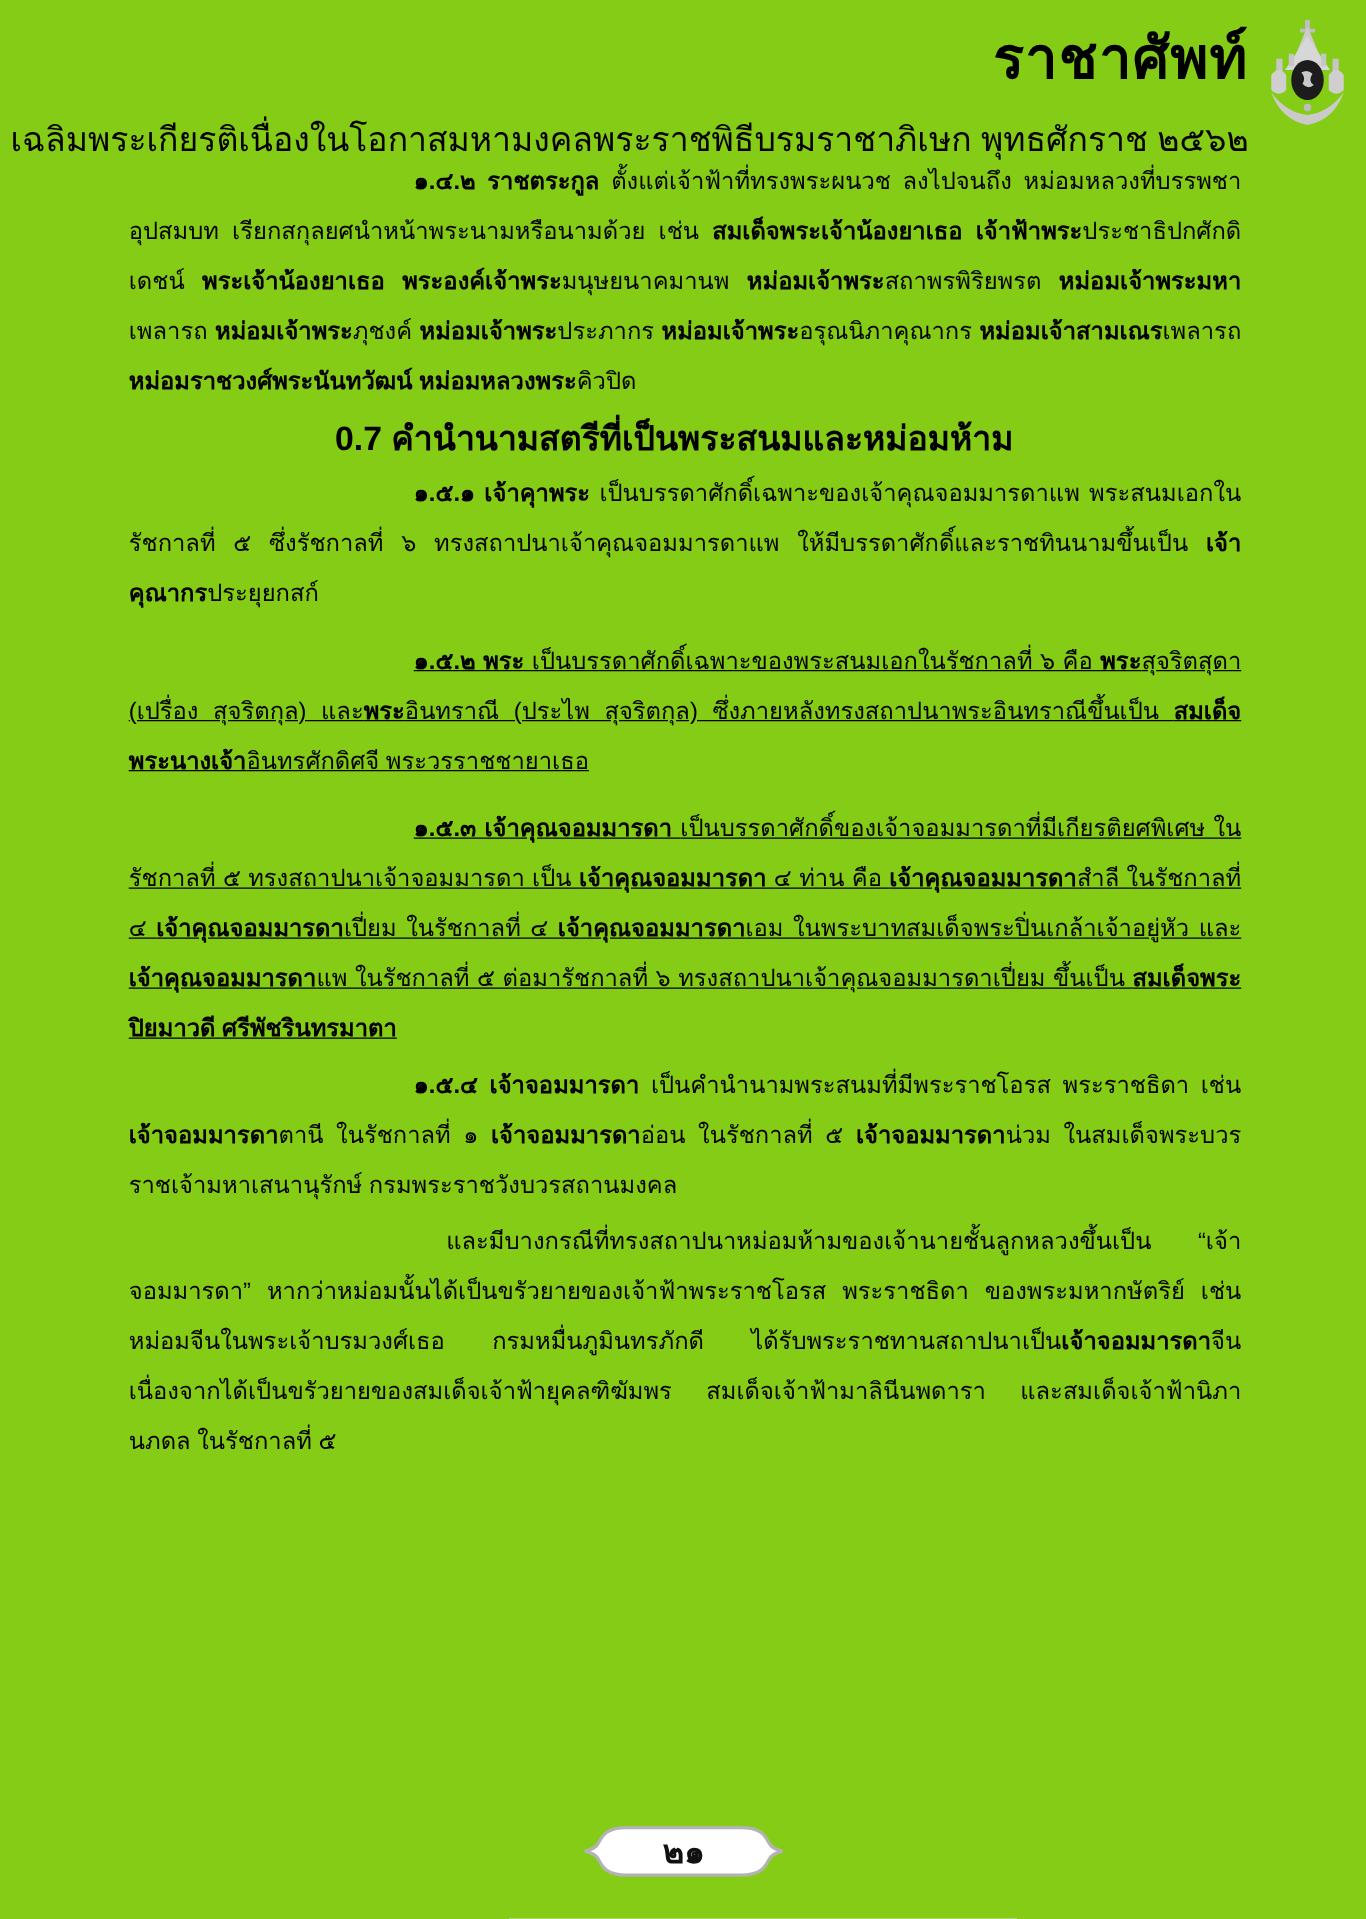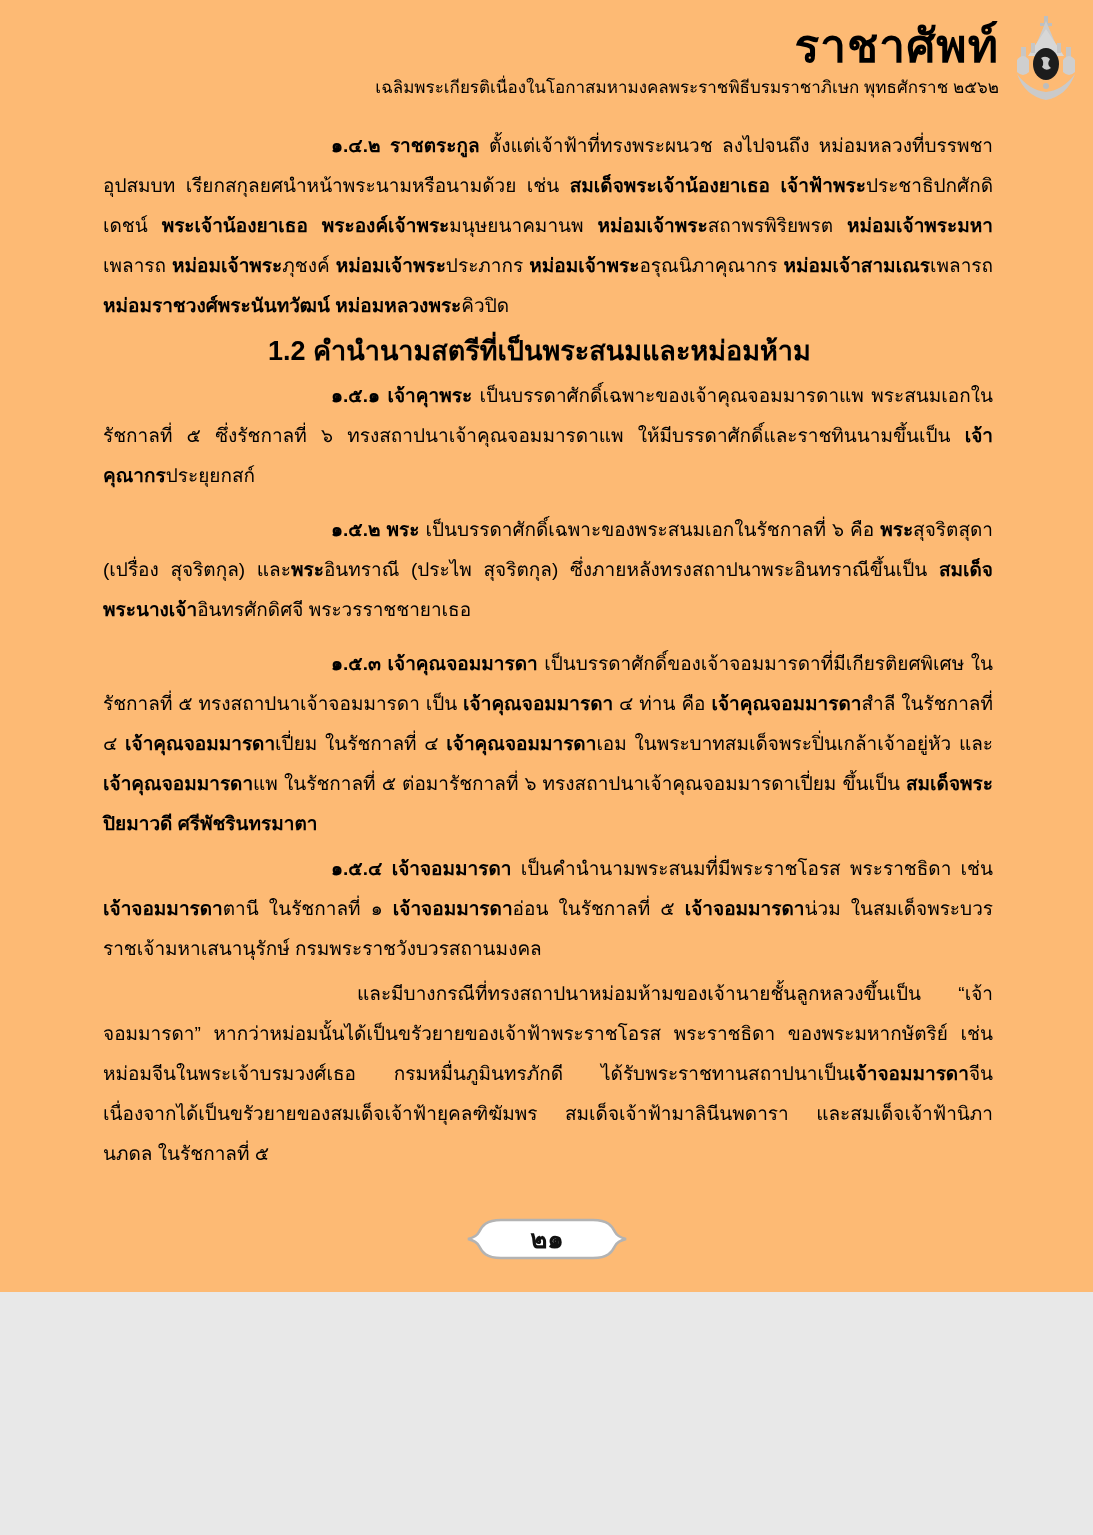--- a/index.html
+++ b/index.html
@@ -1,49 +1,49 @@
 <!DOCTYPE html>
 <html lang="th"><head>
 <meta charset="utf-8">
 <style>
   html,body{margin:0;padding:0;background:#e8e8e8;}
   .page{
     position:relative;
-    width:1093px;height:1292px;
+    width:1093px;height:1535px;
     margin:0 auto;
-    background:#fdba74;
+    background:#84cc16;
     font-family:"Liberation Sans","DejaVu Sans",sans-serif;
     color:#000;
     overflow:hidden;
   }
   .header{
     position:absolute;top:14px;right:10px;
     display:flex;align-items:flex-start;gap:10px;
   }
   .header-text{text-align:right;padding-top:8px;}
   .doc-title{font-size:46px;font-weight:700;line-height:1.05;letter-spacing:1px;}
-  .doc-subtitle{font-size:17px;margin-top:3px;}
+  .doc-subtitle{font-size:27px;margin-top:20px;}
   .emblem{width:74px;height:92px;flex:0 0 auto;}
   .content{
     position:absolute;top:126px;left:103px;width:890px;
   }
   .para{
     font-size:19px;line-height:40px;
     text-align:justify;
     margin:0 0 5px 0;
   }
   .para:last-child{margin-bottom:0;}
   .indent-deep{text-indent:228px;}
   .indent-extra{text-indent:254px;}
   .heading{
     font-size:27px;line-height:40px;font-weight:700;
     text-align:left;text-indent:165px;
     margin:4px 0 5px 0;
   }
-  .gap-lg{margin-top:14px;}
+  .gap-lg{margin-top:14px;text-decoration:underline;}
   .bold{font-weight:700;}
   .footer-badge{
     position:absolute;bottom:22px;left:50%;
     transform:translateX(-50%);
   }
   .footer-badge text{
     font-family:"Liberation Sans","DejaVu Sans",sans-serif;
     font-size:26px;font-weight:700;fill:#111;
   }
 </style>
@@ -70,21 +70,21 @@
       <path d="M66,46 Q60,38 54,46 L54,58 Q60,64 66,58 Z" fill="#cfcfcf"></path>
       <ellipse cx="37" cy="50" rx="13" ry="16" fill="#1c1c1c"></ellipse>
       <path d="M32,44 q5,-3 9,1 q-4,6 1,9 q-5,4 -9,-1 q3,-5 -1,-9 Z" fill="#e8e8e8" opacity="0.85"></path>
       <path d="M8,60 Q20,76 37,78 Q54,76 66,60 Q58,82 37,86 Q16,82 8,60 Z" fill="#cacaca"></path>
       <circle cx="37" cy="72" r="3" fill="#bdbdbd"></circle>
     </svg>
   </div>
 
   <div class="content">
     <p class="para indent-deep"><span class="run bold">๑.๔.๒  ราชตระกูล </span><span class="run">ตั้งแต่เจ้าฟ้าที่ทรงพระผนวช ลงไปจนถึง หม่อมหลวงที่บรรพชา อุปสมบท เรียกสกุลยศนำหน้าพระนามหรือนามด้วย เช่น </span><span class="run bold">สมเด็จพระเจ้าน้องยาเธอ เจ้าฟ้าพระ</span><span class="run">ประชาธิปกศักดิเดชน์ </span><span class="run bold">พระเจ้าน้องยาเธอ พระองค์เจ้าพระ</span><span class="run">มนุษยนาคมานพ </span><span class="run bold">หม่อมเจ้าพระ</span><span class="run">สถาพรพิริยพรต </span><span class="run bold">หม่อมเจ้าพระมหา</span><span class="run">เพลารถ </span><span class="run bold">หม่อมเจ้าพระ</span><span class="run">ภุชงค์ </span><span class="run bold">หม่อมเจ้าพระ</span><span class="run">ประภากร </span><span class="run bold">หม่อมเจ้าพระ</span><span class="run">อรุณนิภาคุณากร </span><span class="run bold">หม่อมเจ้าสามเณร</span><span class="run">เพลารถ </span><span class="run bold">หม่อมราชวงศ์พระนันทวัฒน์ หม่อมหลวงพระ</span><span class="run">คิวปิด</span></p>
-    <p class="heading"><span class="run bold">1.2 คำนำนามสตรีที่เป็นพระสนมและหม่อมห้าม</span></p>
+    <p class="heading"><span class="run bold">0.7 คำนำนามสตรีที่เป็นพระสนมและหม่อมห้าม</span></p>
     <p class="para indent-deep"><span class="run bold">๑.๕.๑ เจ้าคุาพระ </span><span class="run">เป็นบรรดาศักดิ์เฉพาะของเจ้าคุณจอมมารดาแพ พระสนมเอกในรัชกาลที่ ๕ ซึ่งรัชกาลที่ ๖ ทรงสถาปนาเจ้าคุณจอมมารดาแพ ให้มีบรรดาศักดิ์และราชทินนามขึ้นเป็น </span><span class="run bold">เจ้าคุณากร</span><span class="run">ประยุยกสก์</span></p>
     <p class="para indent-deep gap-lg"><span class="run bold">๑.๕.๒ พระ </span><span class="run">เป็นบรรดาศักดิ์เฉพาะของพระสนมเอกในรัชกาลที่ ๖ คือ </span><span class="run bold">พระ</span><span class="run">สุจริตสุดา (เปรื่อง สุจริตกุล) และ</span><span class="run bold">พระ</span><span class="run">อินทราณี (ประไพ สุจริตกุล) ซึ่งภายหลังทรงสถาปนาพระอินทราณีขึ้นเป็น </span><span class="run bold">สมเด็จพระนางเจ้า</span><span class="run">อินทรศักดิศจี พระวรราชชายาเธอ</span></p>
     <p class="para indent-deep gap-lg"><span class="run bold">๑.๕.๓ เจ้าคุณจอมมารดา </span><span class="run">เป็นบรรดาศักดิ์ของเจ้าจอมมารดาที่มีเกียรติยศพิเศษ ในรัชกาลที่ ๕ ทรงสถาปนาเจ้าจอมมารดา เป็น </span><span class="run bold">เจ้าคุณจอมมารดา </span><span class="run">๔ ท่าน คือ </span><span class="run bold">เจ้าคุณจอมมารดา</span><span class="run">สำลี ในรัชกาลที่ ๔ </span><span class="run bold">เจ้าคุณจอมมารดา</span><span class="run">เปี่ยม ในรัชกาลที่ ๔ </span><span class="run bold">เจ้าคุณจอมมารดา</span><span class="run">เอม ในพระบาทสมเด็จพระปิ่นเกล้าเจ้าอยู่หัว และ </span><span class="run bold">เจ้าคุณจอมมารดา</span><span class="run">แพ ในรัชกาลที่ ๕ ต่อมารัชกาลที่ ๖ ทรงสถาปนาเจ้าคุณจอมมารดาเปี่ยม ขึ้นเป็น </span><span class="run bold">สมเด็จพระปิยมาวดี ศรีพัชรินทรมาตา</span></p>
     <p class="para indent-deep"><span class="run bold">๑.๕.๔ เจ้าจอมมารดา </span><span class="run">เป็นคำนำนามพระสนมที่มีพระราชโอรส พระราชธิดา เช่น </span><span class="run bold">เจ้าจอมมารดา</span><span class="run">ตานี ในรัชกาลที่ ๑ </span><span class="run bold">เจ้าจอมมารดา</span><span class="run">อ่อน ในรัชกาลที่ ๕ </span><span class="run bold">เจ้าจอมมารดา</span><span class="run">น่วม ในสมเด็จพระบวรราชเจ้ามหาเสนานุรักษ์ กรมพระราชวังบวรสถานมงคล</span></p>
     <p class="para indent-extra"><span class="run">และมีบางกรณีที่ทรงสถาปนาหม่อมห้ามของเจ้านายชั้นลูกหลวงขึ้นเป็น “เจ้าจอมมารดา” หากว่าหม่อมนั้นได้เป็นขรัวยายของเจ้าฟ้าพระราชโอรส พระราชธิดา ของพระมหากษัตริย์ เช่น หม่อมจีนในพระเจ้าบรมวงศ์เธอ กรมหมื่นภูมินทรภักดี ได้รับพระราชทานสถาปนาเป็น</span><span class="run bold">เจ้าจอมมารดา</span><span class="run">จีน เนื่องจากได้เป็นขรัวยายของสมเด็จเจ้าฟ้ายุคลฑิฆัมพร สมเด็จเจ้าฟ้ามาลินีนพดารา และสมเด็จเจ้าฟ้านิภานภดล ในรัชกาลที่ ๕</span></p>
   </div>
 
   <div class="footer-badge">
     <svg width="172" height="54" viewBox="0 0 172 54" xmlns="http://www.w3.org/2000/svg">
       <path d="M40,8 L132,8 C147,8 151,14 154,20 C156,24 159,25.5 165,27 C159,28.5 156,30 154,34 C151,40 147,46 132,46 L40,46 C25,46 21,40 18,34 C16,30 13,28.5 7,27 C13,25.5 16,24 18,20 C21,14 25,8 40,8 Z" fill="#ffffff" stroke="#b3b3b3" stroke-width="2.6"></path>

